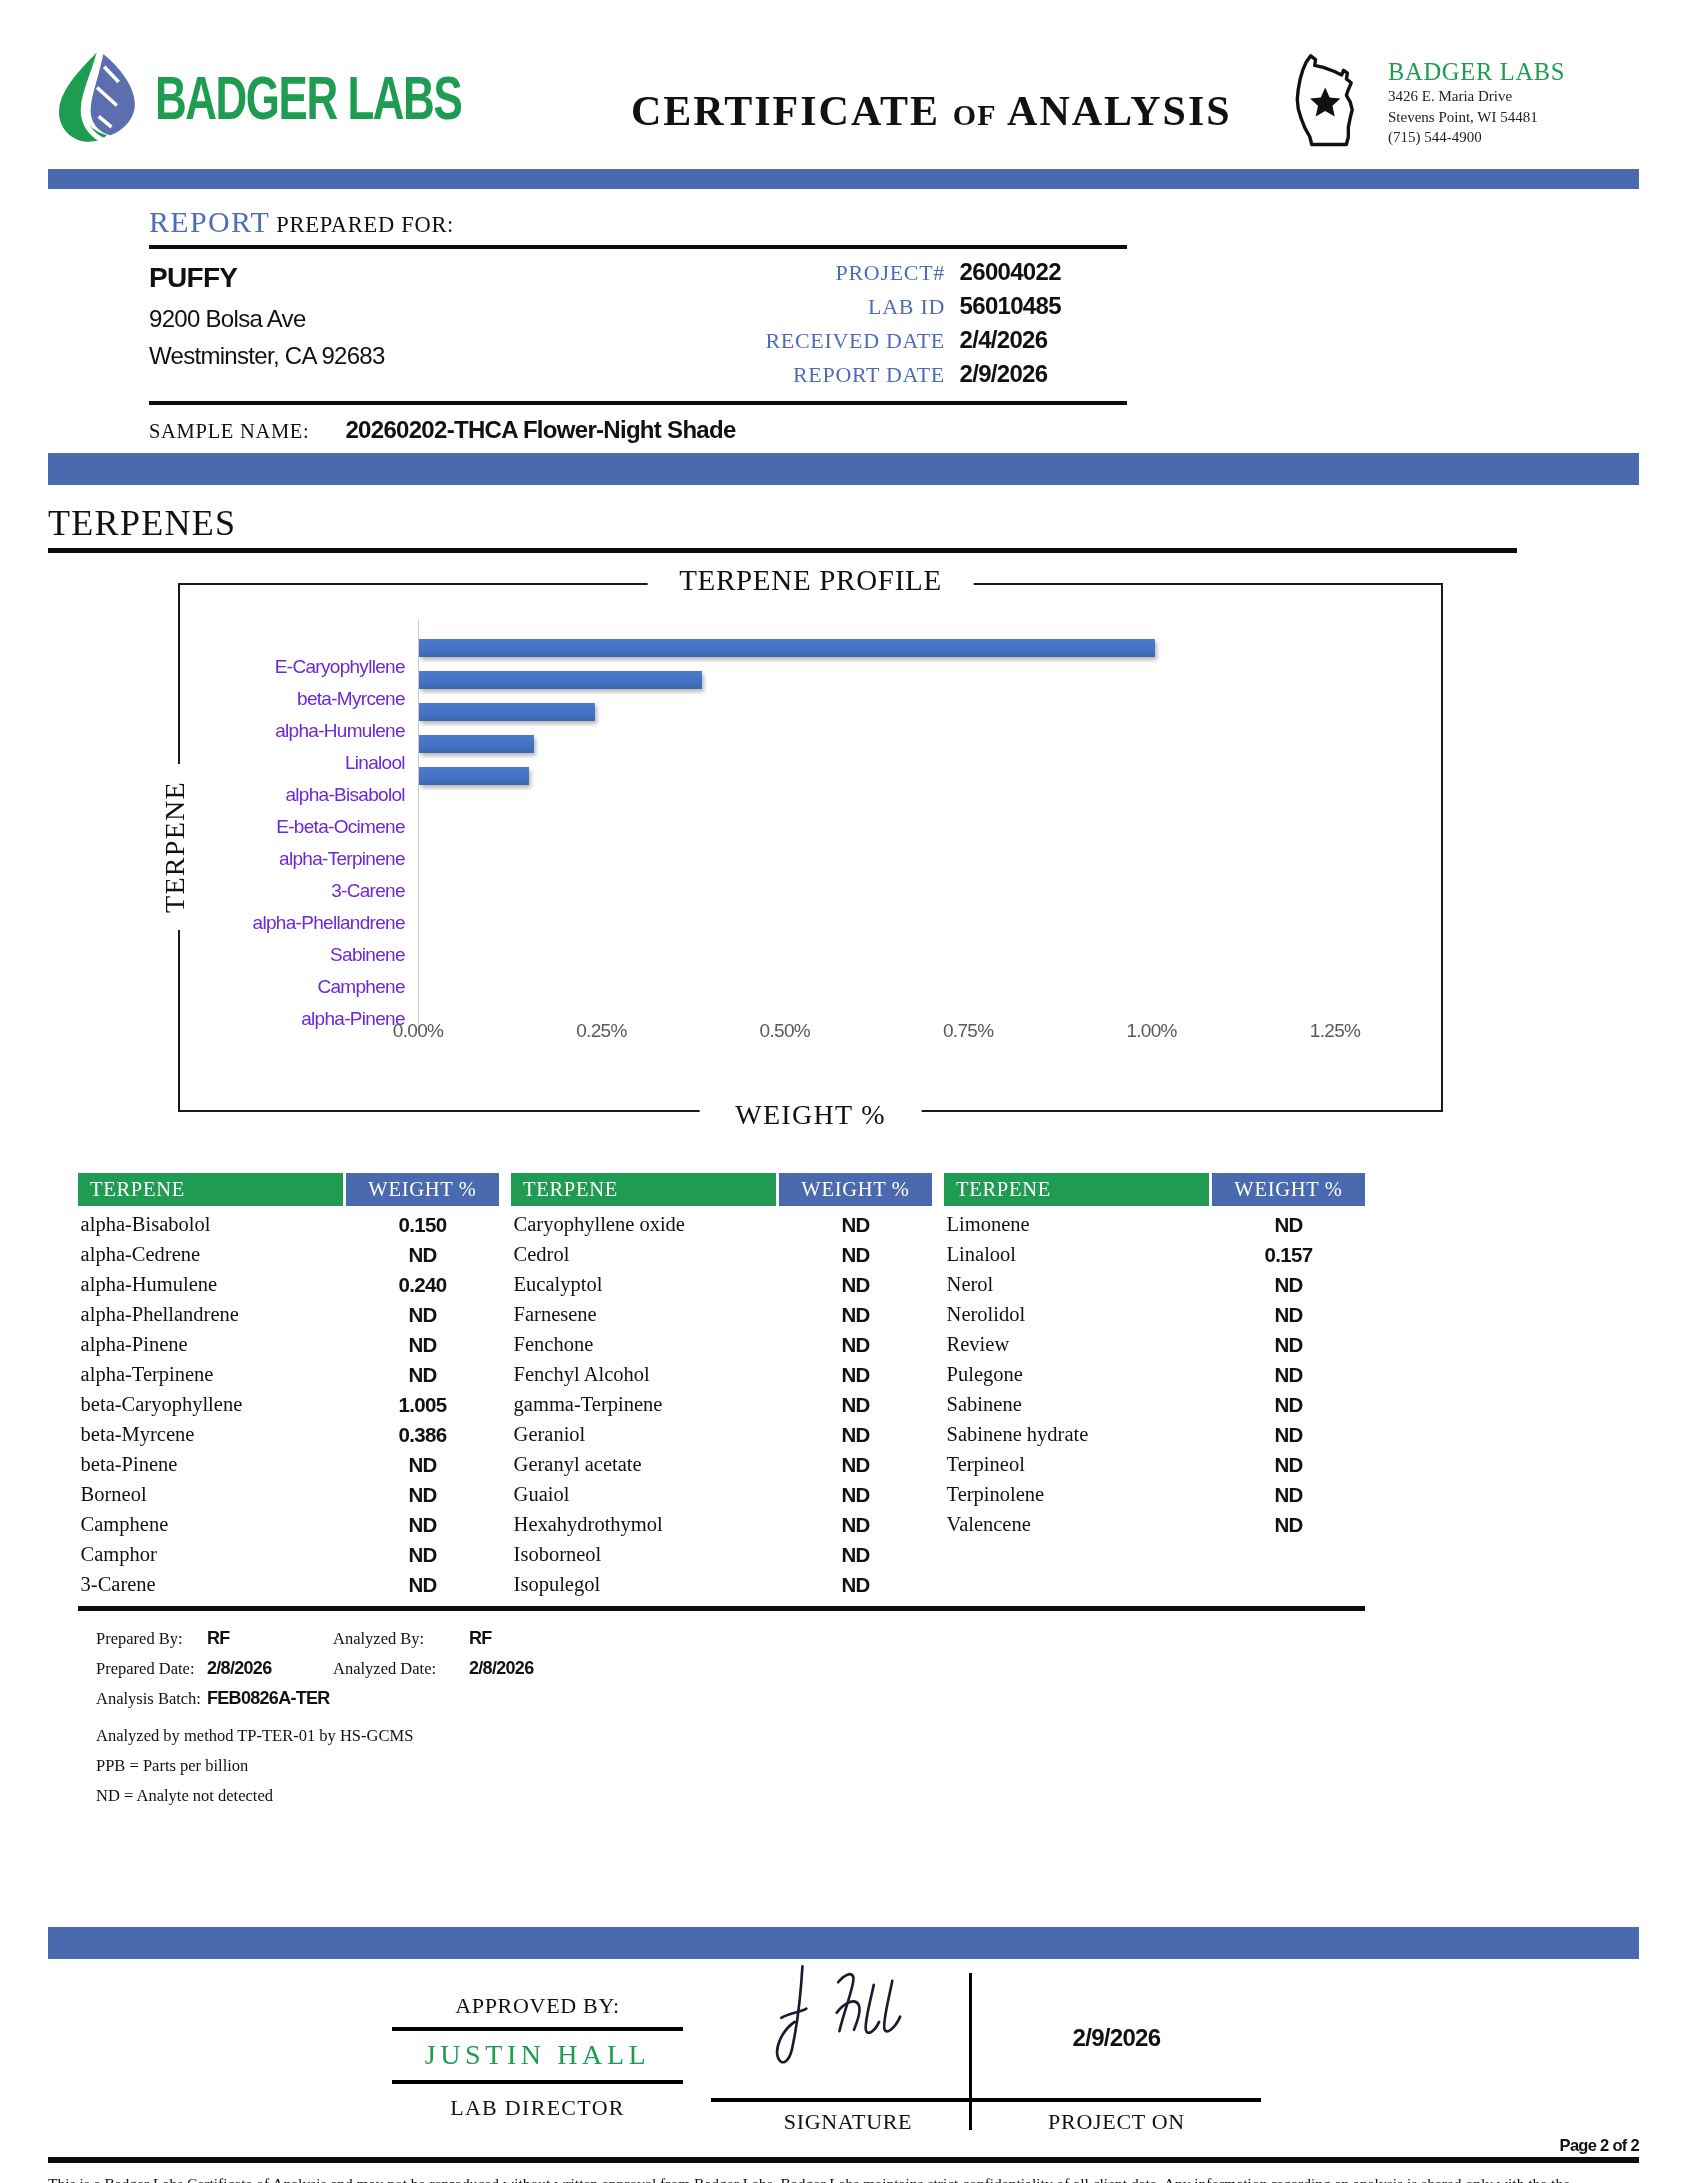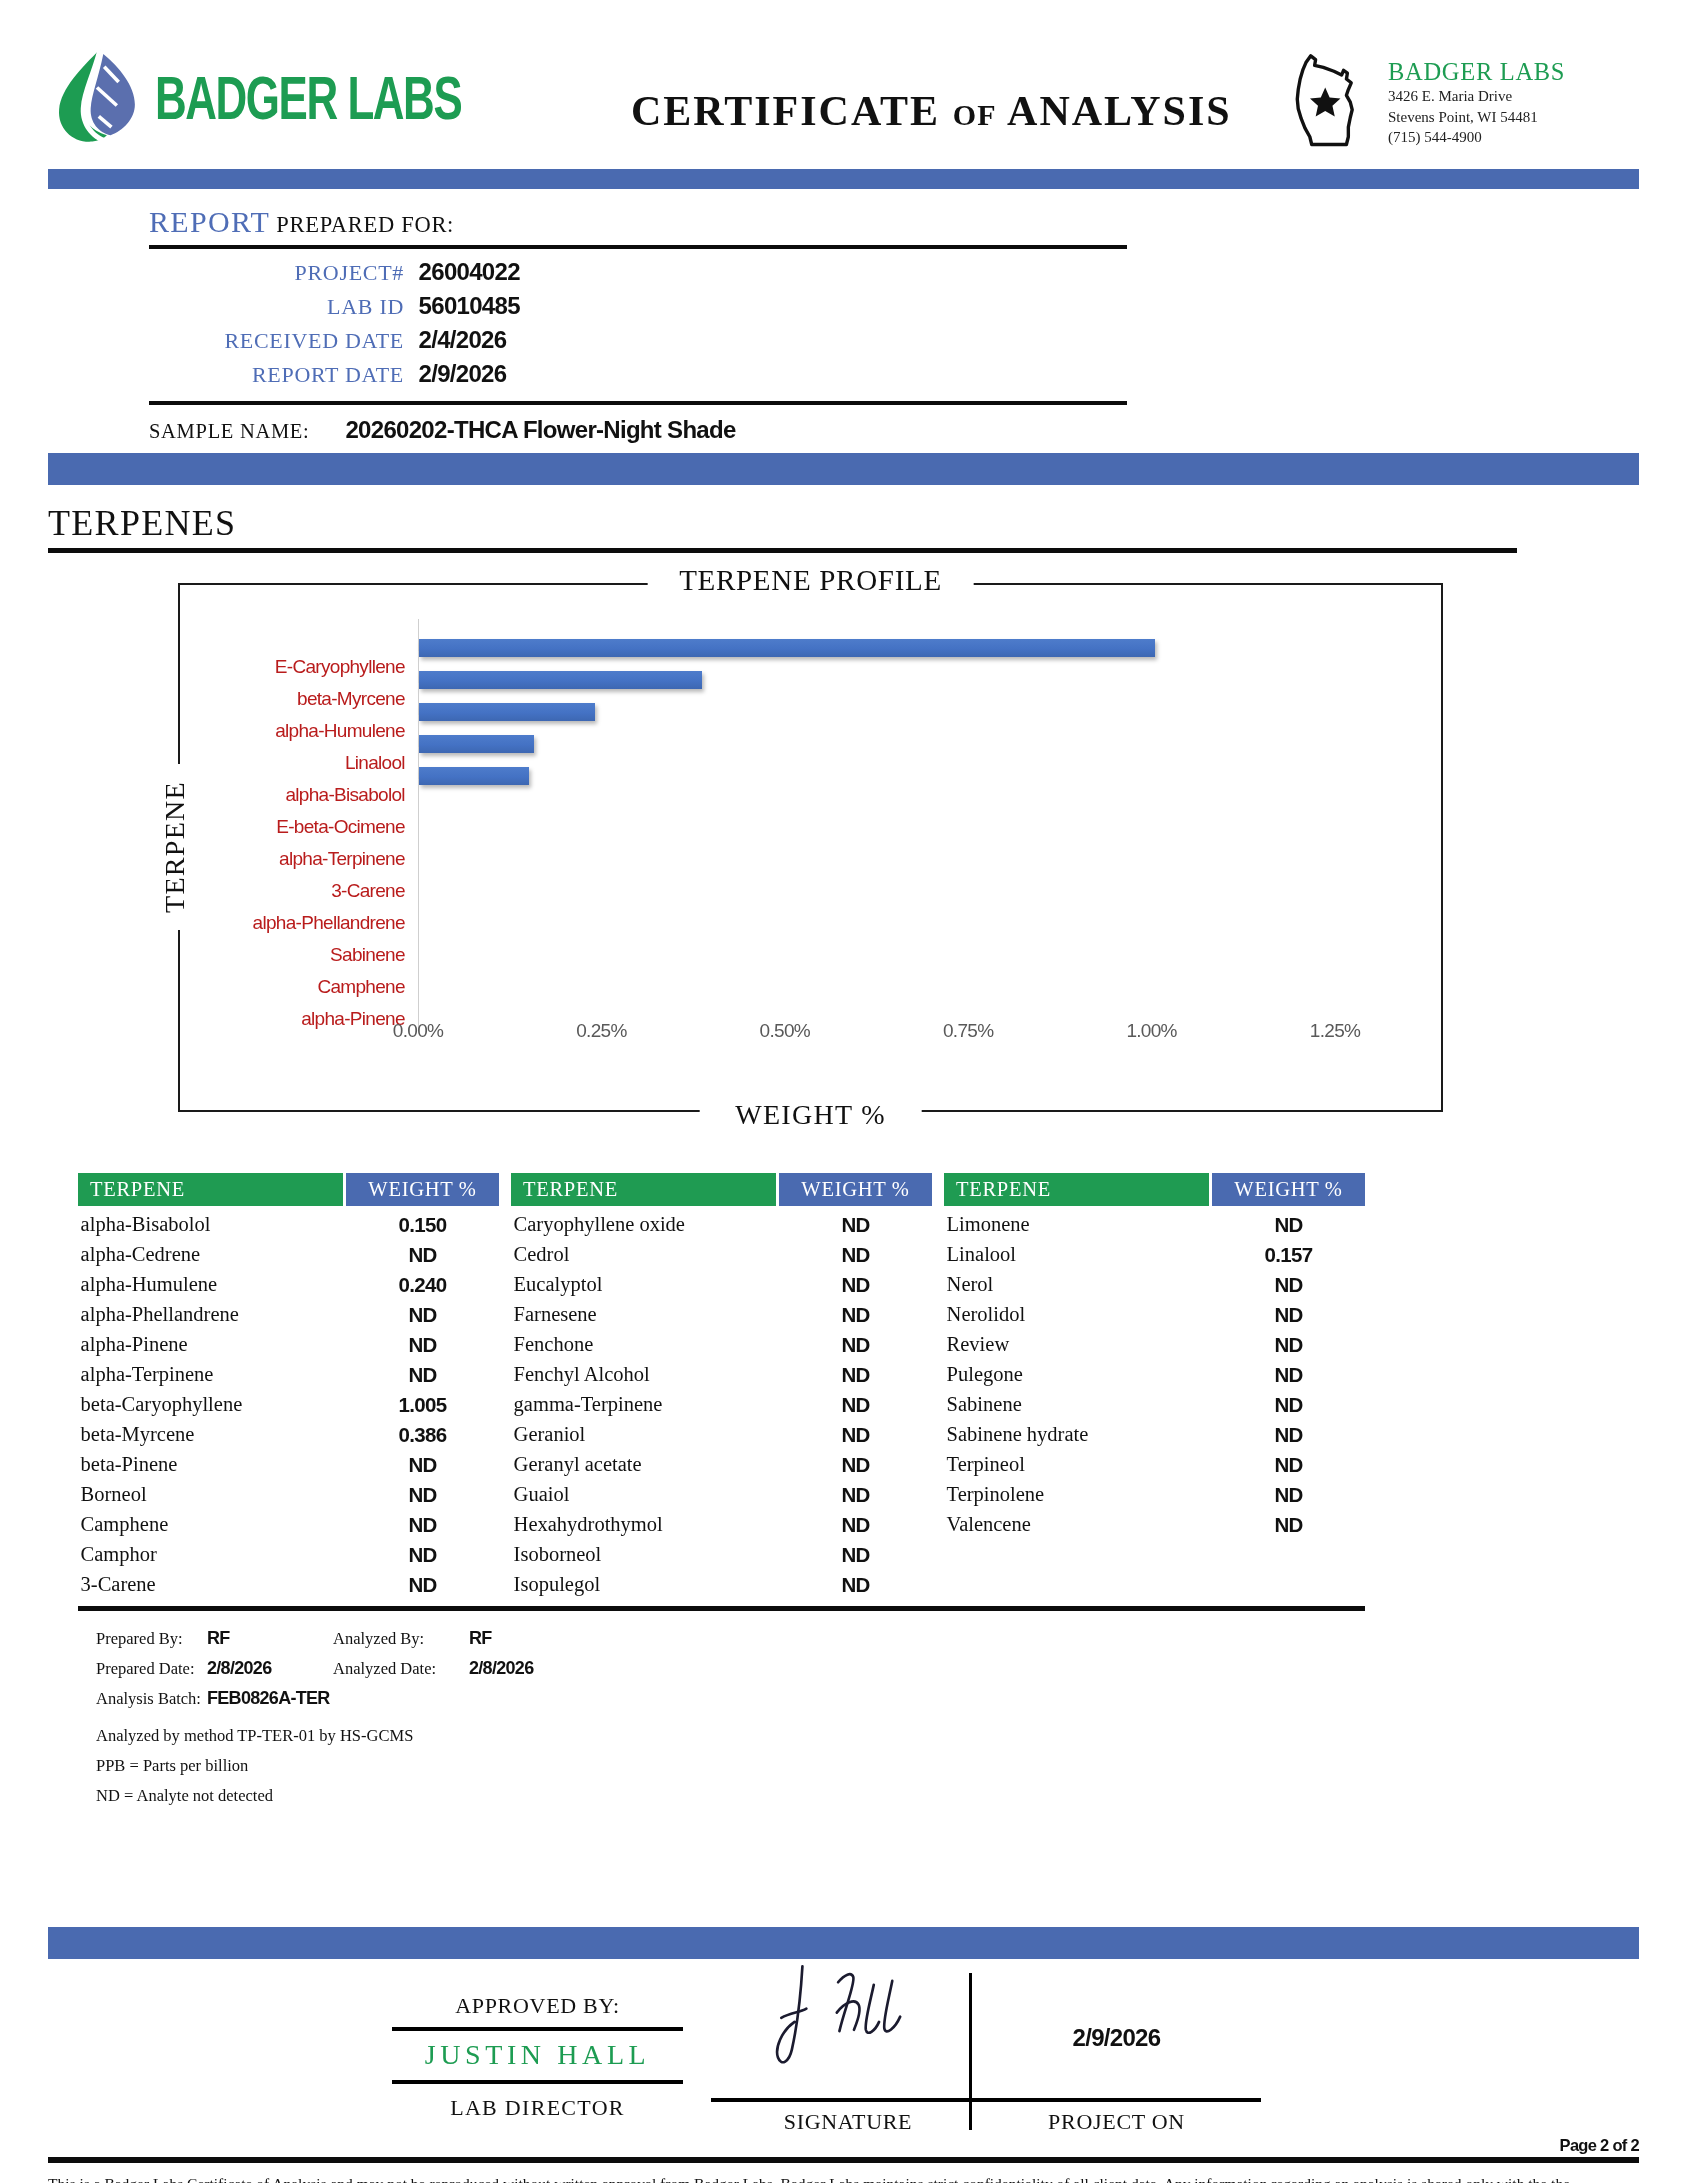--- a/index.html
+++ b/index.html
@@ -49,21 +49,21 @@
                border:2.6px solid #1a1a1a; background:#fff; }
   .chart-title { position:absolute; top:-21px; left:50%; transform:translateX(-50%);
                  background:#fff; padding:0 32px; font-size:29px; letter-spacing:0.7px; white-space:nowrap; }
   .chart-xlabel { position:absolute; bottom:-21px; left:50%; transform:translateX(-50%);
                   background:#fff; padding:0 36px; font-size:28px; letter-spacing:1.3px; white-space:nowrap; }
   .chart-ylabel { position:absolute; left:-22px; top:50%; transform:translateY(-50%) rotate(180deg);
                   writing-mode:vertical-rl; background:#fff; padding:17px 1.3px; font-size:28px; letter-spacing:1.3px; }
   .plot { padding:34px 106px 0 20px; }
   .bar-row { display:grid; grid-template-columns:218px 1fr; align-items:center; height:32px; }
   .bar-label { text-align:right; padding-right:13.2px; font-family:"Liberation Sans", sans-serif;
-               font-size:19px; color:#b91c1c; letter-spacing:-0.7px;margin-top:37px; }
+               font-size:19px; color:#6d28d9; letter-spacing:-0.7px;margin-top:37px; }
   .bar-track { position:relative; height:100%; border-left:1.3px solid #cfcfcf; display:flex; align-items:center; }
   .bar { height:18px; background:linear-gradient(#4e7ccb,#4472c4 55%,#3d67b2);
          box-shadow:2px 3.3px 4px rgba(0,0,0,.28); }
   .ticks-row { display:grid; grid-template-columns:218px 1fr; margin-top:17px; }
   .ticks { position:relative; height:29px; }
   .xtick { position:absolute; transform:translateX(-50%); font-family:"Liberation Sans", sans-serif;
            font-size:19px; color:#595959; letter-spacing:-0.7px; }
   .xtick:nth-of-type(1){left:0;} .xtick:nth-of-type(2){left:20%;} .xtick:nth-of-type(3){left:40%;}
   .xtick:nth-of-type(4){left:60%;} .xtick:nth-of-type(5){left:80%;} .xtick:nth-of-type(6){left:100%;}
 
@@ -153,20 +153,25 @@
   <div class="bluebar"></div>
 
   <div class="report">
     <div class="rep-head">
       <span class="rep-word">REPORT</span>
       <span>PREPARED FOR:</span>
     </div>
     <div class="rule"></div>
 
     <div class="rep-grid">
+      <div class="client">
+        <div class="name cond">PUFFY</div>
+        <div class="addr cond">9200 Bolsa Ave</div>
+        <div class="addr cond">Westminster, CA 92683</div>
+      </div>
       <div class="meta">
 
           <div class="meta-row">
             <div class="meta-label">PROJECT#</div>
             <div class="meta-value cond">26004022</div>
           </div>
 
           <div class="meta-row">
             <div class="meta-label">LAB ID</div>
             <div class="meta-value cond">56010485</div>

